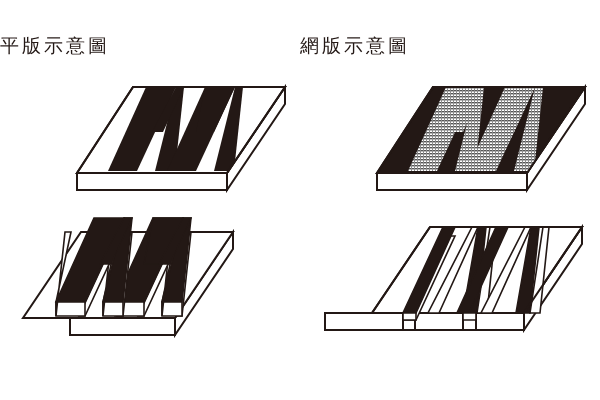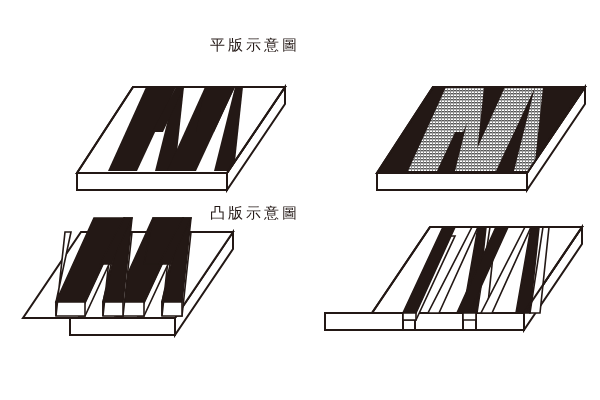--- a/index.html
+++ b/index.html
@@ -31,22 +31,22 @@
   #panel-litho  { left: 0px;   top: 0px;   }
   #panel-screen { left: 300px; top: 0px;   }
   #panel-relief { left: 0px;   top: 168px; }
   #panel-intaglio { left: 300px; top: 168px; }
 
   .panel-title {
     position: absolute;
     top: 34px;
     left: 0;
     width: 300px;
-    text-align: right;
-    font-size: 15px;
+    text-align: left;
+    font-size: 19px;
     line-height: 22px;
     letter-spacing: 3px;
     font-weight: 400;
     color: #231815;
     white-space: nowrap;
     font-family: "DejaVu Sans", "Liberation Sans", sans-serif;
   }
 
   .panel-art {
     position: absolute;
@@ -96,20 +96,21 @@
             <polygon points="205,87 235,87 214,132 196,132" fill="#231815"></polygon>
           </g>
 
           <polygon points="133,87 285,87 227,173 77,173" fill="none" stroke="#231815" stroke-width="2"></polygon>
         </g>
       </svg>
     </div>
   </div>
 
   <div class="panel" id="panel-screen">
+    <div class="panel-title">網版示意圖</div>
     <div class="panel-art">
       <svg width="300" height="200" viewBox="0 0 300 200" xmlns="http://www.w3.org/2000/svg" shape-rendering="geometricPrecision">
         <defs>
           <clipPath id="clip-top-2">
             <polygon points="133,87 285,87 227,173 77,173"></polygon>
           </clipPath>
 
           <pattern id="mesh-2" width="3" height="3" patternUnits="userSpaceOnUse">
             <rect width="3" height="3" fill="#ffffff"></rect>
             <rect width="3" height="1.4" y="0" fill="#555555"></rect>
@@ -132,21 +133,20 @@
             <polygon points="205,87 235,87 214,132 196,132" fill="url(#mesh-2)"></polygon>
           </g>
 
           <polygon points="133,87 285,87 227,173 77,173" fill="none" stroke="#231815" stroke-width="2"></polygon>
         </g>
       </svg>
     </div>
   </div>
 
   <div class="panel" id="panel-relief">
-    <div class="panel-title">凸版示意圖</div>
     <div class="panel-art">
       <svg width="300" height="200" viewBox="0 0 300 200" xmlns="http://www.w3.org/2000/svg" shape-rendering="geometricPrecision">
         <g>
 
           <polygon points="70,150 175,150 175,167 70,167" fill="#ffffff" stroke="#231815" stroke-width="2"></polygon>
           <polygon points="175,150 233,64 233,81 175,167" fill="#ffffff" stroke="#231815" stroke-width="2"></polygon>
           <polygon points="81,64 233,64 175,150 23,150" fill="#ffffff" stroke="#231815" stroke-width="2"></polygon>
 
           <g>
             <polygon points="191,64 182,148 176,148 185,64" fill="#ffffff" stroke="#231815" stroke-width="1.6"></polygon>

